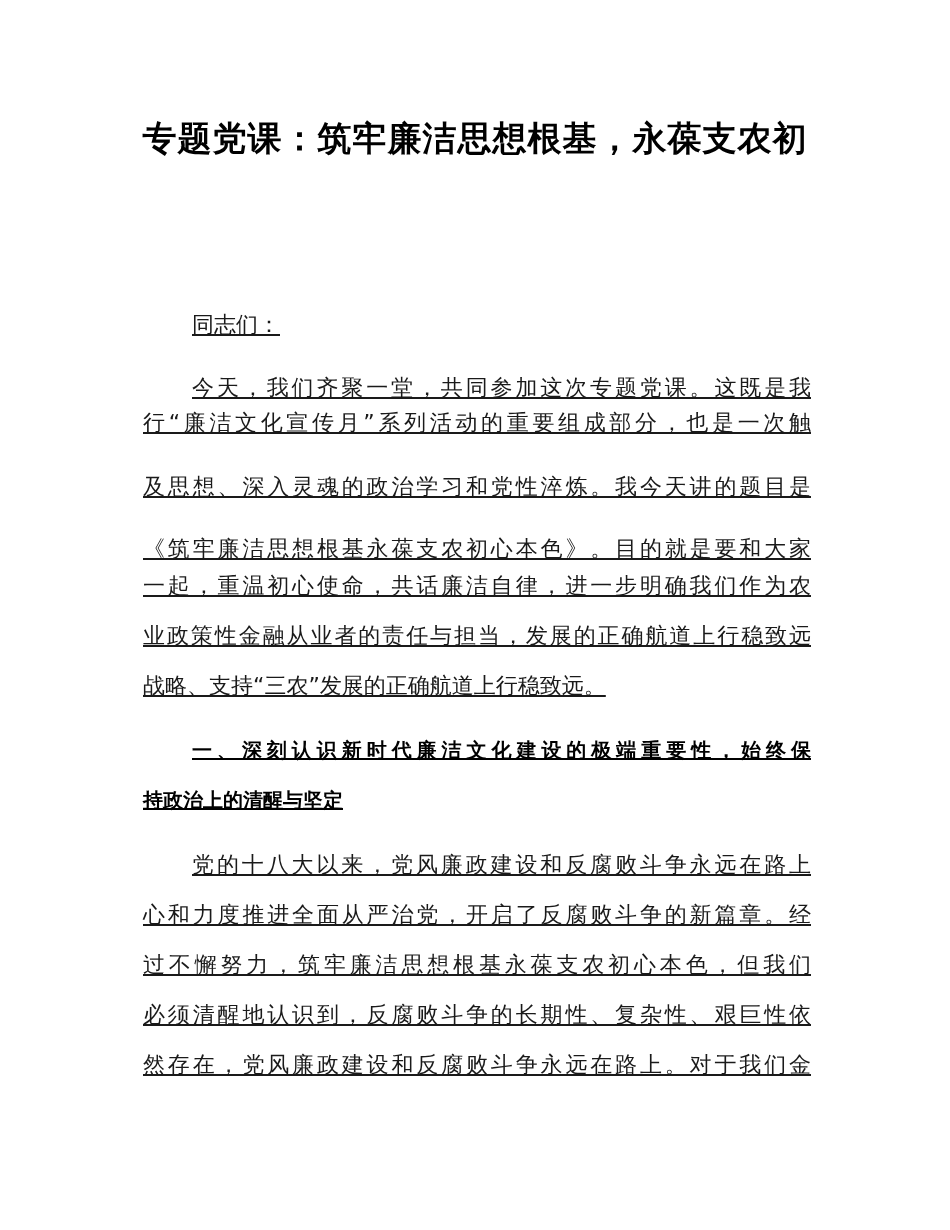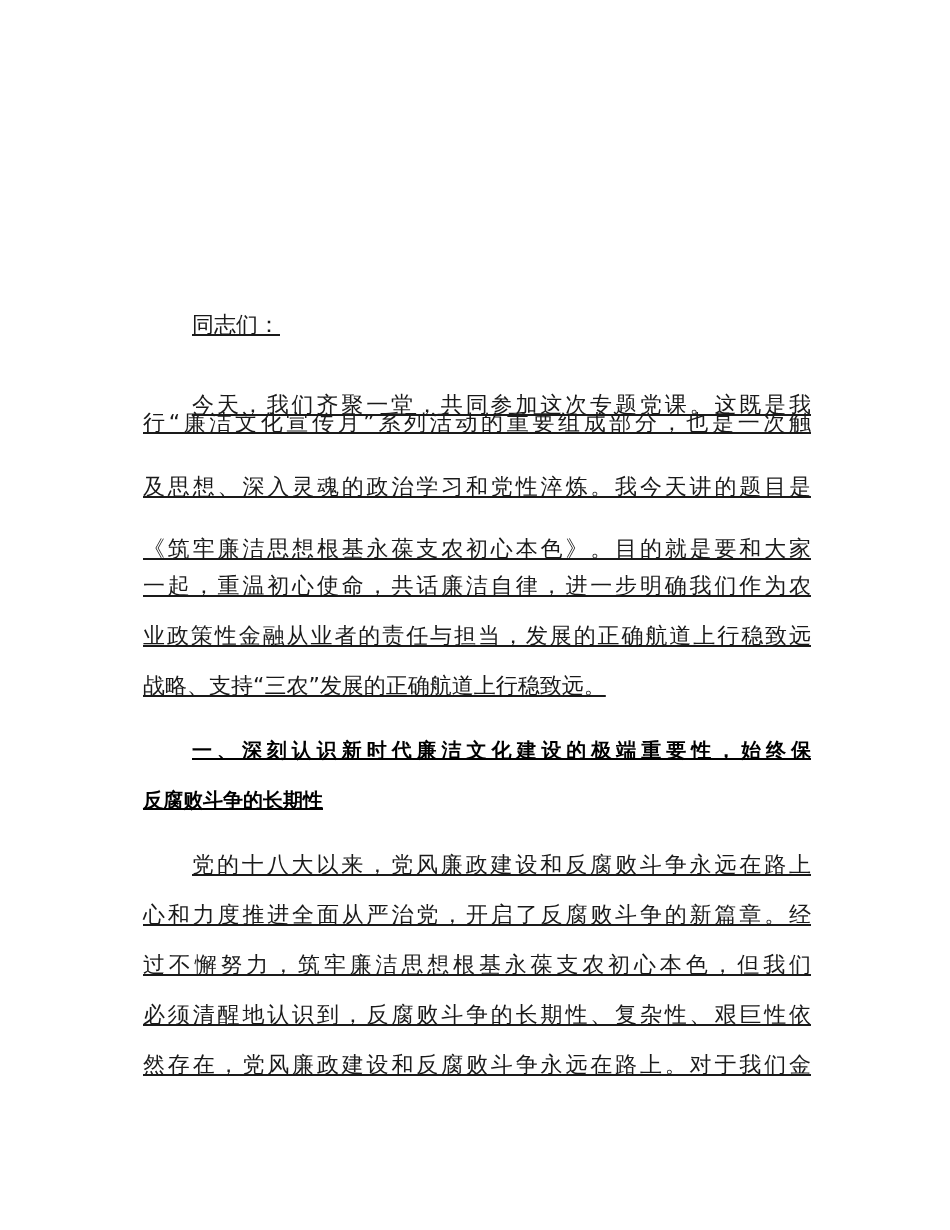--- a/index.html
+++ b/index.html
@@ -68,36 +68,37 @@
     font-size: 20px;
     color: #000000;
   }
 </style>
 </head>
 <body>
 
 <div class="page">
 
   <div class="title">
+    <span class="tline">专题党课：筑牢廉洁思想根基，永葆支农初</span>
   </div>
 
   <div class="body-text">
 
     <div class="line indent last" style="top:300px">同志们：</div>
 
-    <div class="line indent" style="top:380px">今天，我们齐聚一堂，共同参加这次专题党课。这既是我</div>
+    <div class="line indent" style="top:363px">今天，我们齐聚一堂，共同参加这次专题党课。这既是我</div>
     <div class="line" style="top:398px">行“廉洁文化宣传月”系列活动的重要组成部分，也是一次触</div>
     <div class="line" style="top:462px">及思想、深入灵魂的政治学习和党性淬炼。我今天讲的题目是</div>
     <div class="line" style="top:524px">《筑牢廉洁思想根基永葆支农初心本色》。目的就是要和大家</div>
     <div class="line" style="top:561px">一起，重温初心使命，共话廉洁自律，进一步明确我们作为农</div>
     <div class="line" style="top:611px">业政策性金融从业者的责任与担当，发展的正确航道上行稳致远</div>
     <div class="line last" style="top:661px">战略、支持“三农”发展的正确航道上行稳致远。</div>
 
     <div class="line heading indent" style="top:725px">一、深刻认识新时代廉洁文化建设的极端重要性，始终保</div>
-    <div class="line heading last" style="top:775px">反腐败斗争的长期性</div>
+    <div class="line heading last" style="top:775px">持政治上的清醒与坚定</div>
 
     <div class="line indent" style="top:840px">党的十八大以来，党风廉政建设和反腐败斗争永远在路上</div>
     <div class="line" style="top:890px">心和力度推进全面从严治党，开启了反腐败斗争的新篇章。经</div>
     <div class="line" style="top:940px">过不懈努力，筑牢廉洁思想根基永葆支农初心本色，但我们</div>
     <div class="line" style="top:990px">必须清醒地认识到，反腐败斗争的长期性、复杂性、艰巨性依</div>
     <div class="line" style="top:1040px">然存在，党风廉政建设和反腐败斗争永远在路上。对于我们金</div>
 
   </div>
 </div>
 

